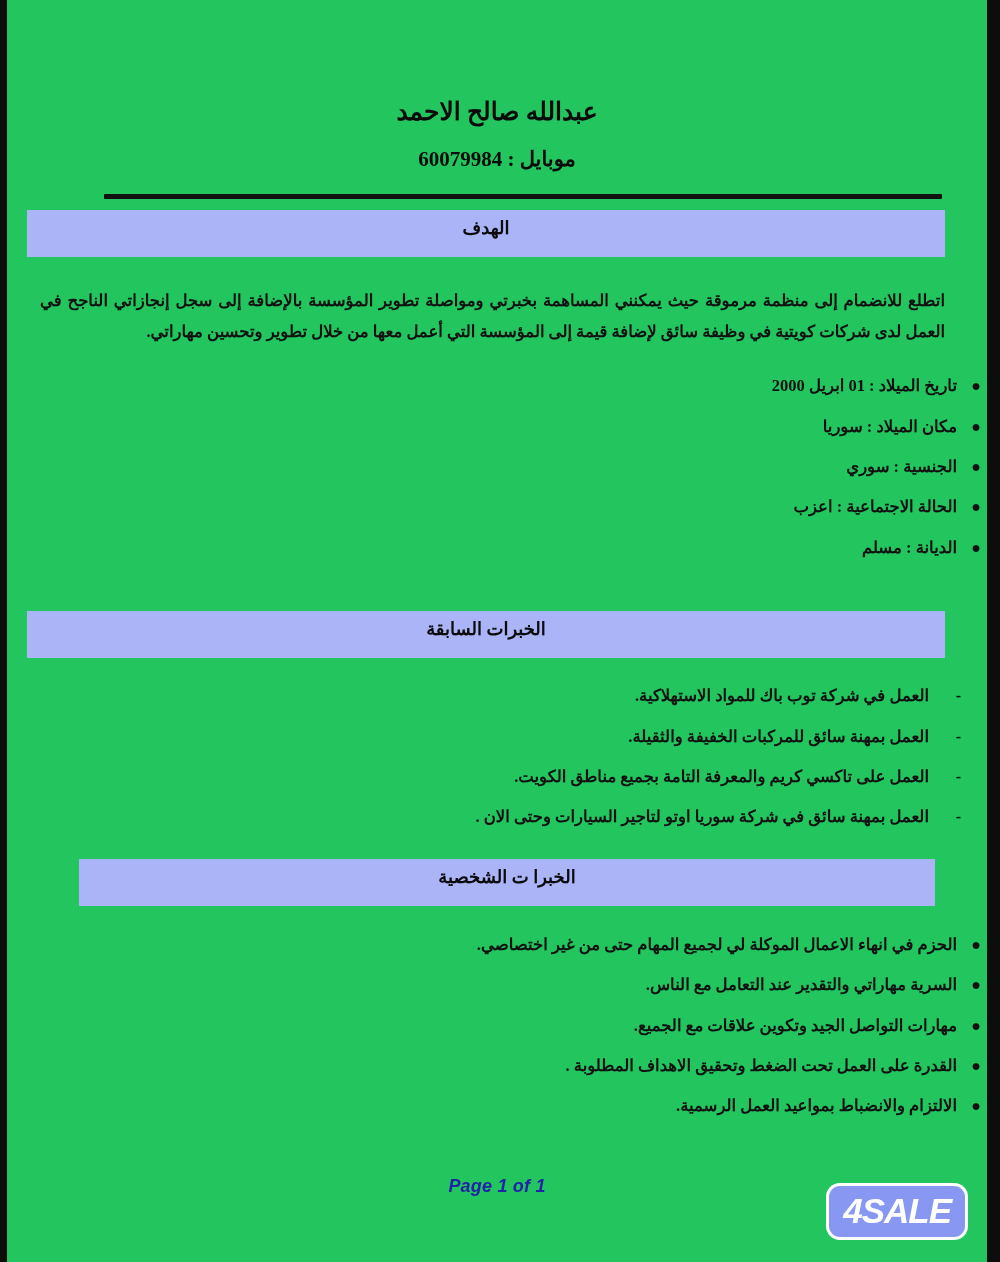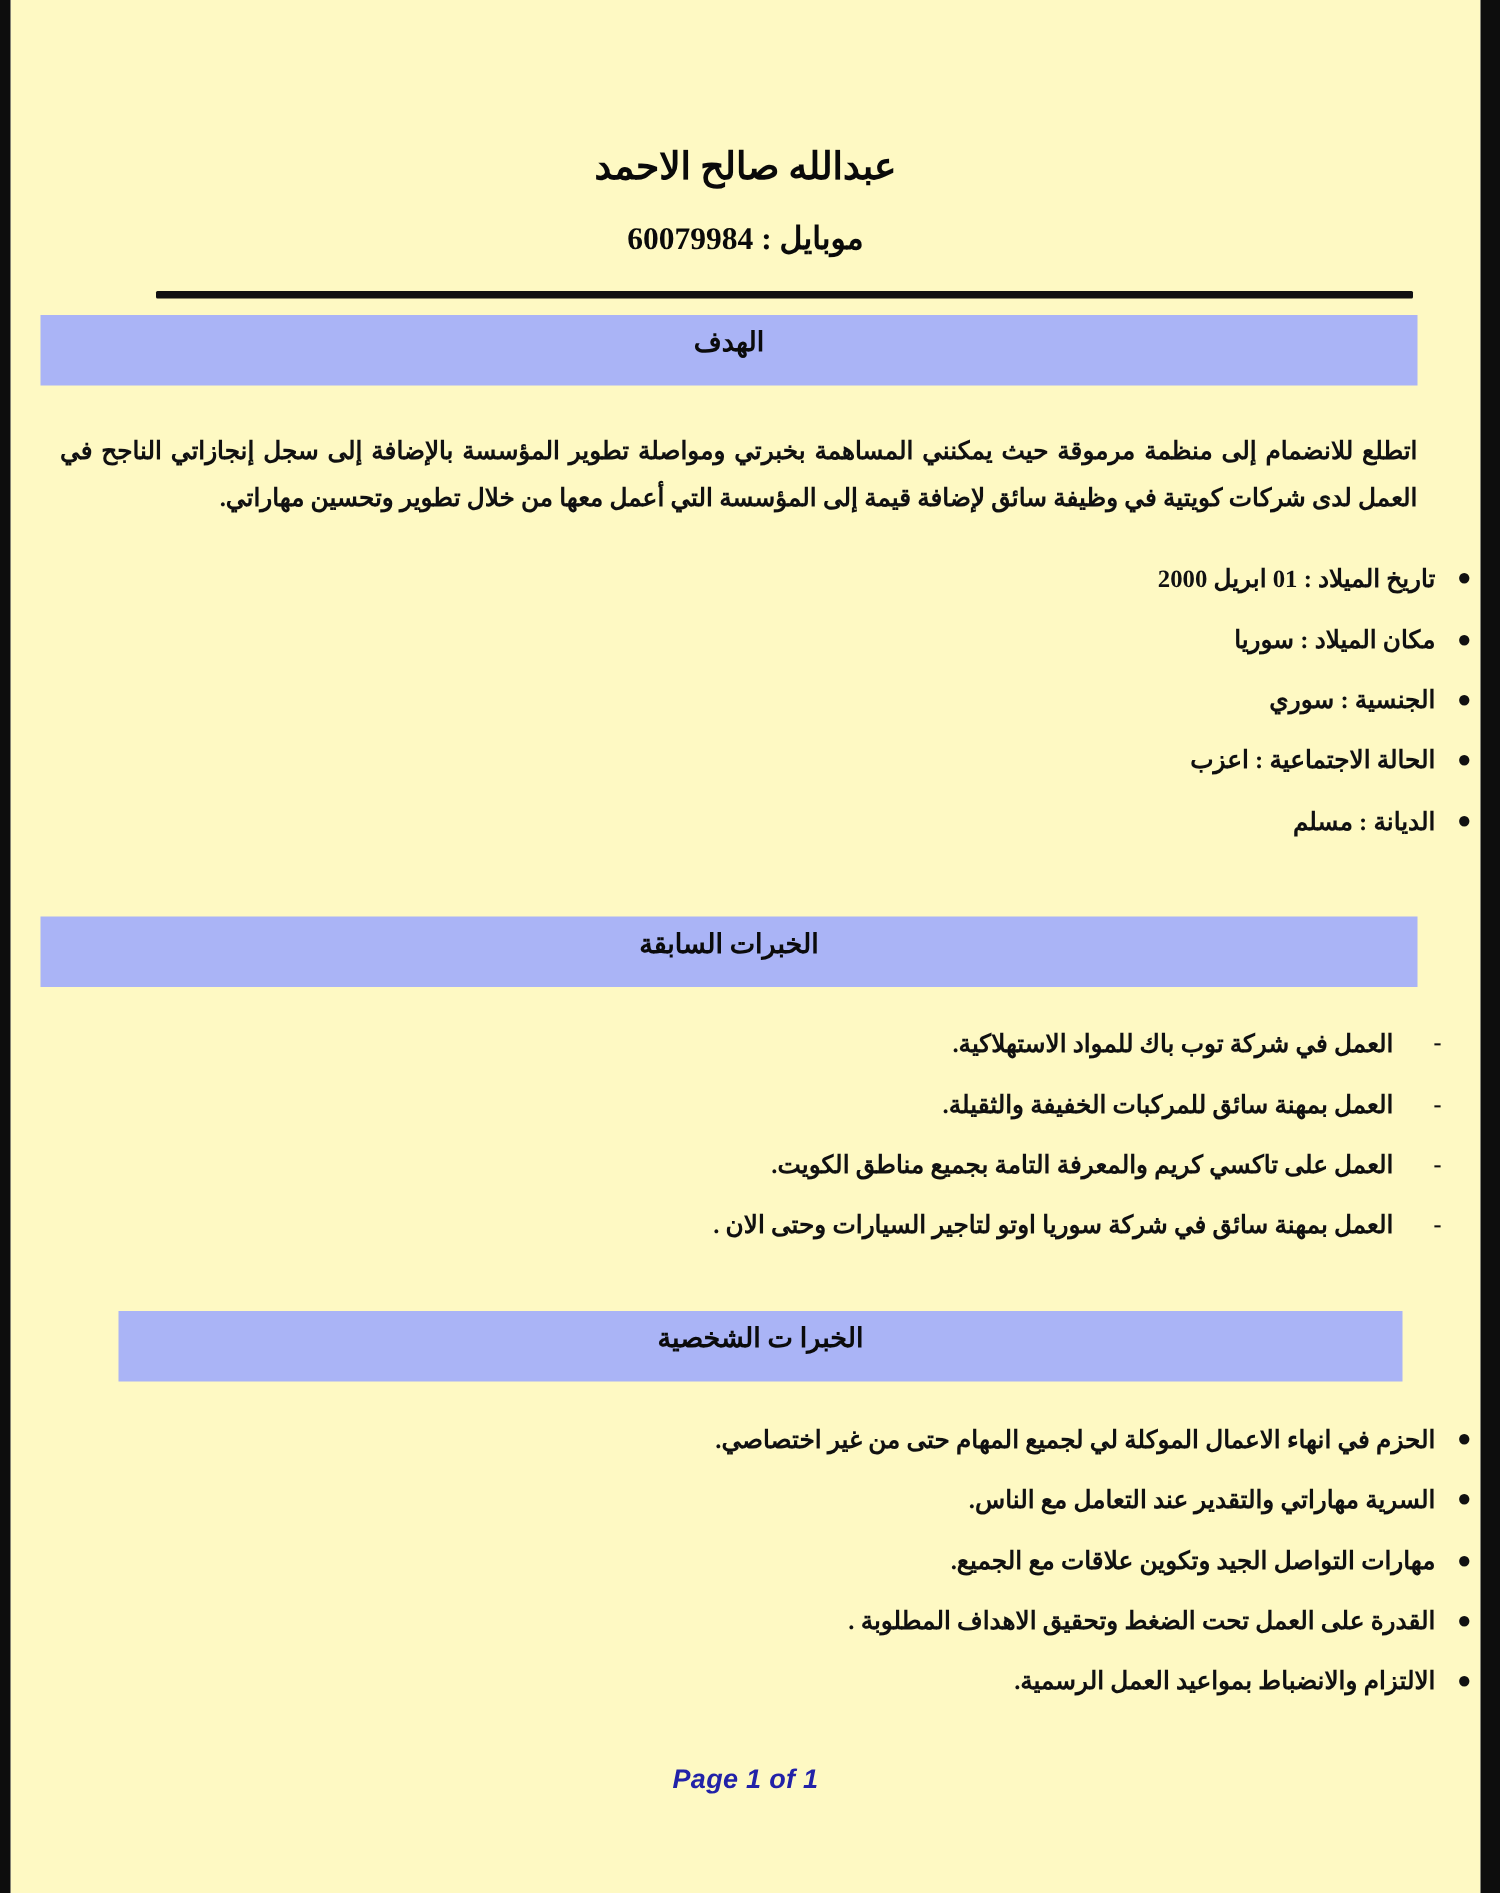--- a/index.html
+++ b/index.html
@@ -26,21 +26,21 @@
   }
   .scan-edge.left  { left: 0;  width: 7px; }
   .scan-edge.right { right: 0; width: 13px; }
 
   .page {
     position: absolute;
     left: 7px;
     right: 13px;
     top: 0;
     bottom: 0;
-    background: #fef9c3;
+    background: #22c55e;
   }
 
   
   .doc-header {
     padding-top: 96px;
     text-align: center;
   }
   .cv-name {
     font-size: 25px;
     font-weight: bold;
@@ -78,21 +78,21 @@
     box-sizing: border-box;
   }
   .section-bar.narrow {
     width: 856px;
     margin-right: 52px;
   }
 
   .sec-objective-bar  { margin-top: 11px; }
   .sec-personal-bar   { margin-top: 53px; }
   .sec-experience-bar { margin-top: 50px; }
-  .sec-skills-bar     { margin-top: 43px; }
+  .sec-skills-bar     { margin-top: 28px; }
 
   
   .objective-text {
     margin: 29px 42px 0 33px;
     font-size: 16.5px;
     font-weight: bold;
     line-height: 1.85;
     text-align: justify;
     text-align-last: right;
     direction: rtl;
@@ -292,14 +292,17 @@
         <span class="marker">●</span>
         <span class="li-text">الالتزام والانضباط بمواعيد العمل الرسمية.</span>
       </li>
     </ul>
   </div>
 
   <div class="page-footer">
     <span class="page-number">Page 1 of 1</span>
   </div>
 
+  <div class="watermark">
+    <span class="watermark-text">4SALE</span>
+  </div>
 
 </div>
 
 </body></html>

